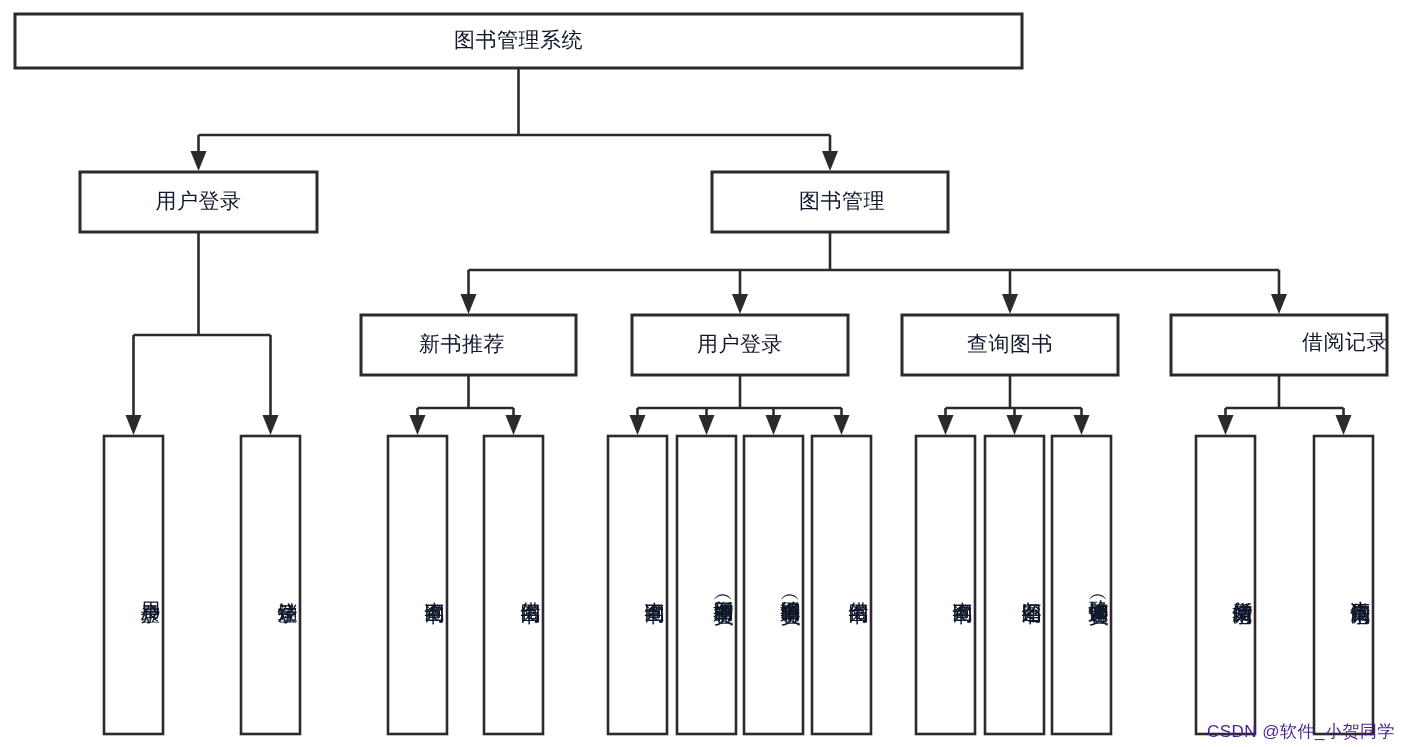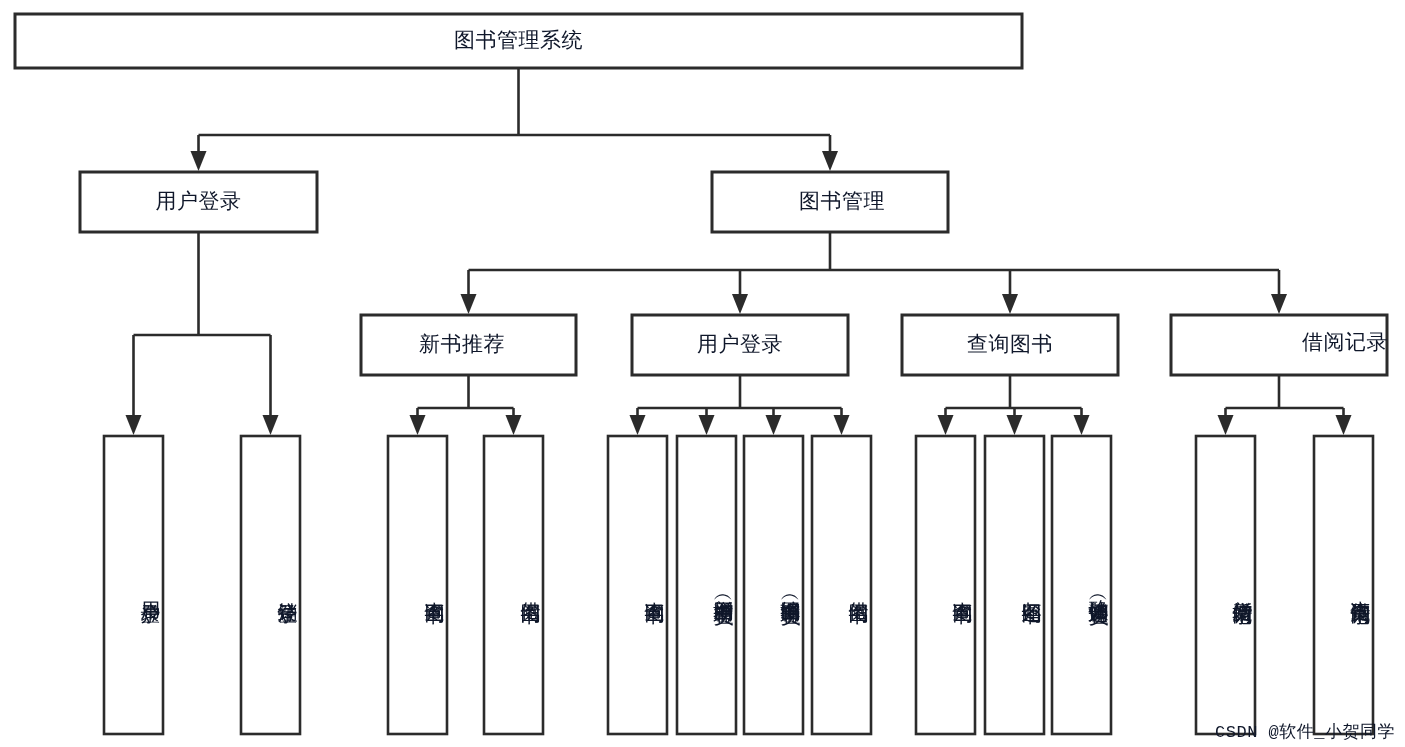--- a/index.html
+++ b/index.html
@@ -72,22 +72,22 @@
     position: absolute;
     box-sizing: border-box;
     cursor: pointer;
     background: transparent;
   }
   #watermark {
     position: absolute;
     right: 10px;
     bottom: 4px;
     font-size: 17px;
-    color: #0f172a;
-    font-family: Liberation Mono, monospace;
+    color: #4c1d95;
+    font-family: Liberation Sans, sans-serif;
     white-space: nowrap;
     letter-spacing: 0.5px;
   }
 </style>
 </head>
 <body>
 
 <div id="stage">
 
   <svg id="diagram-svg" viewBox="0 0 1405 747" xmlns="http://www.w3.org/2000/svg">

